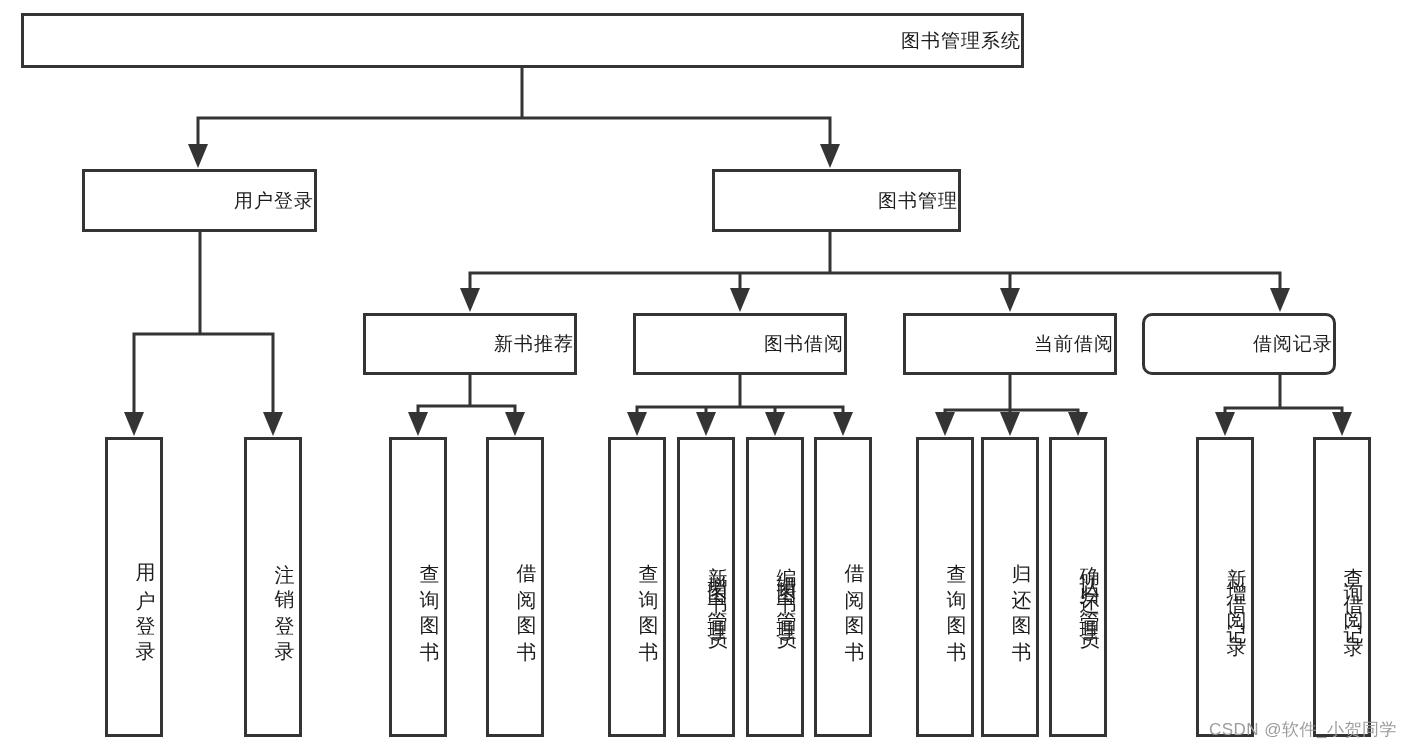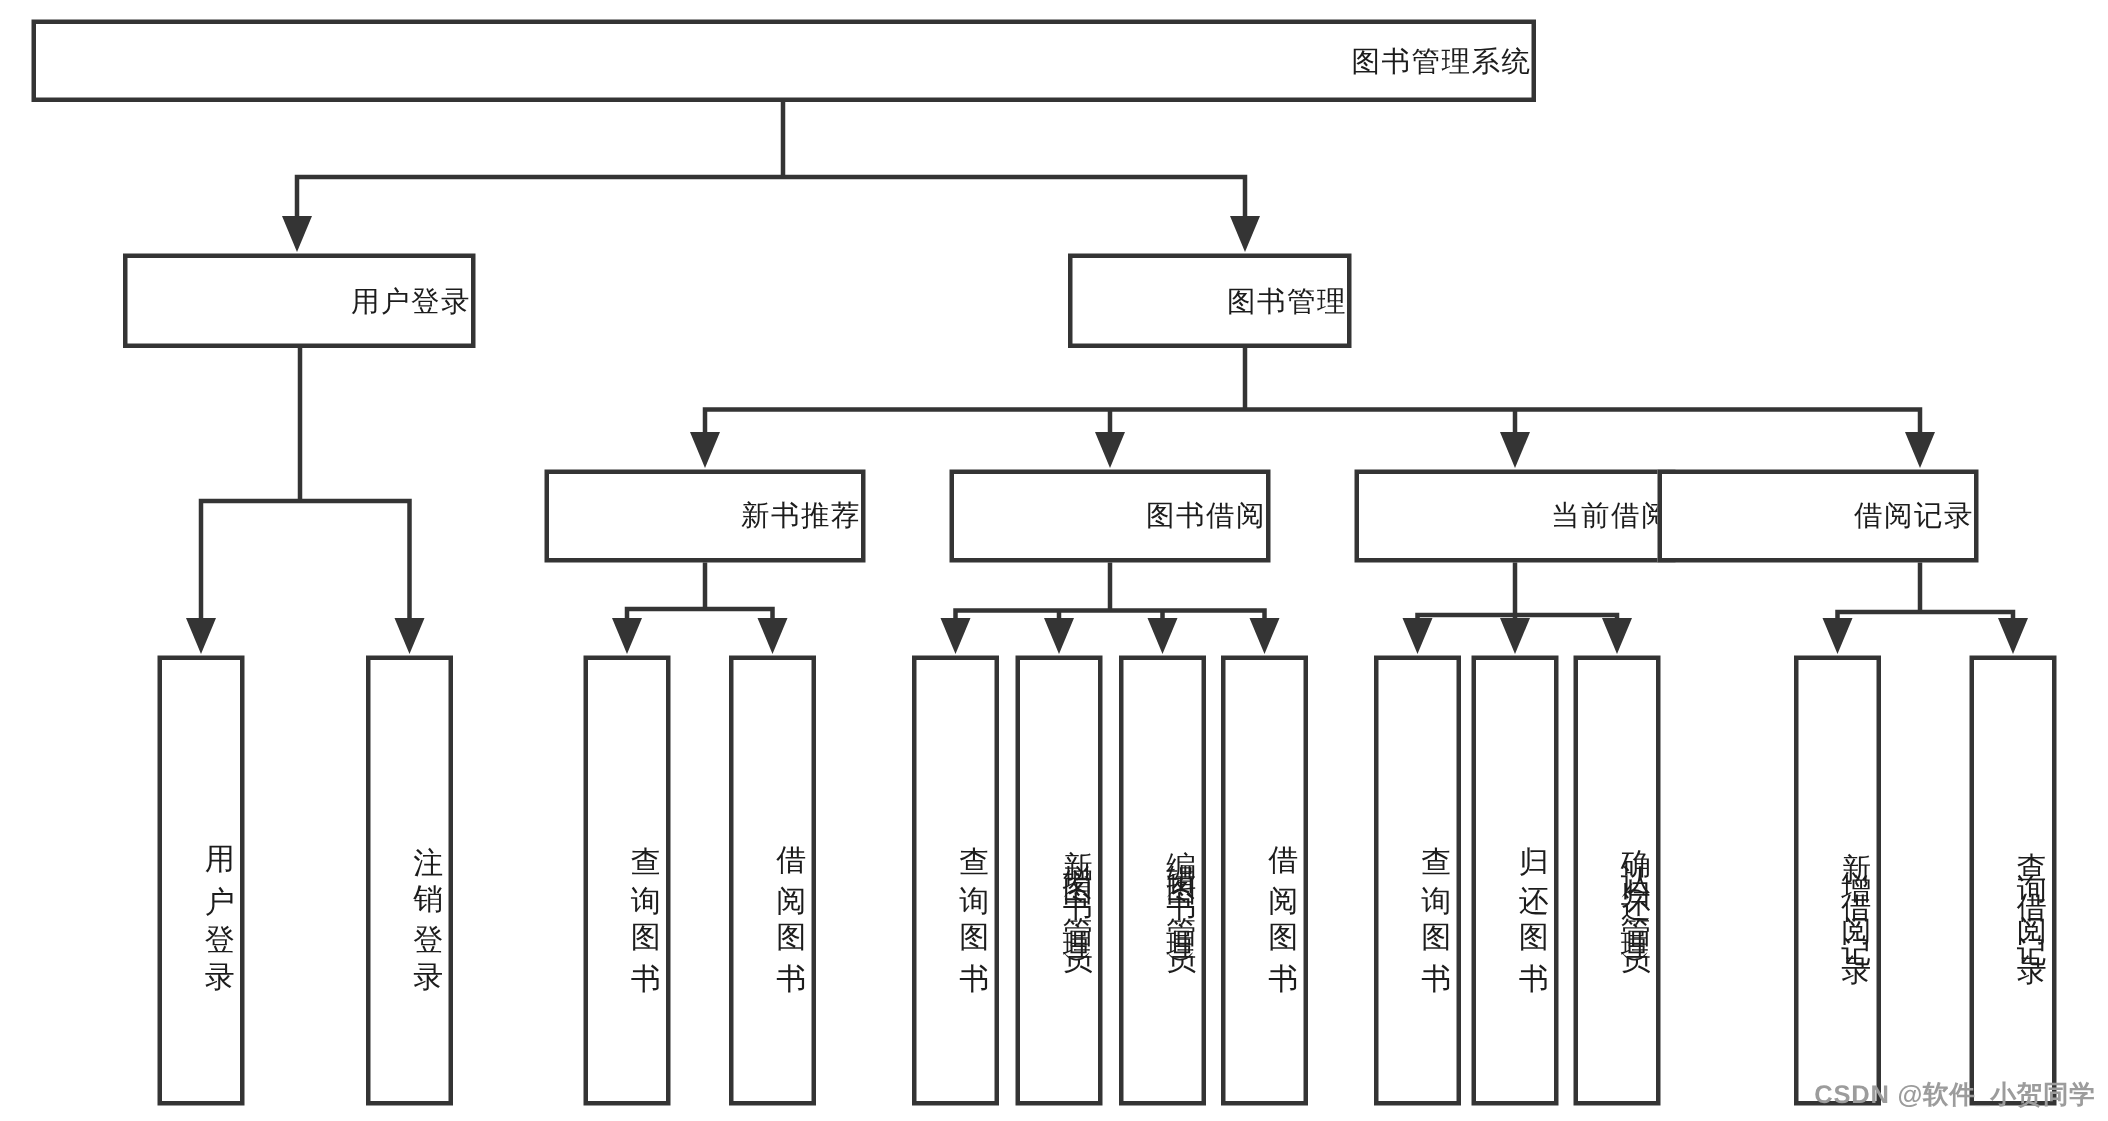--- a/index.html
+++ b/index.html
@@ -38,21 +38,20 @@
   .vshort{letter-spacing:26px;margin-bottom:-26px;}
   .vmid{letter-spacing:14px;margin-bottom:-14px;}
   .vlong{letter-spacing:9px;margin-bottom:-9px;}
   .watermark{
     position:absolute;
     right:8px;bottom:6px;
     font-size:17px;
     color:#9c9c9c;
     letter-spacing:0.5px;
     white-space:nowrap;
-    font-weight:bold;
   }
 </style>
 </head>
 <body>
 
 <div class="canvas">
 
   <svg class="wires" viewBox="0 0 1405 747" xmlns="http://www.w3.org/2000/svg" aria-hidden="true">
     <path stroke="#343434" stroke-width="3" fill="none" d="
       M522 66 V119.5 M196.5 118 H831.5 M198 118 V147 M830 118 V147
@@ -85,34 +84,34 @@
     </g>
   </svg>
 
   <div class="node" style="left:21px;top:13px;width:1003px;height:55px;">
     <span class="hlabel">图书管理系统</span>
   </div>
 
   <div class="node" style="left:82px;top:169px;width:235px;height:63px;">
     <span class="hlabel">用户登录</span>
   </div>
-  <div class="node" style="left:712px;top:169px;width:189px;height:63px;">
+  <div class="node" style="left:712px;top:169px;width:249px;height:63px;">
     <span class="hlabel">图书管理</span>
   </div>
 
   <div class="node" style="left:363px;top:313px;width:214px;height:62px;padding-left:14px;">
     <span class="hlabel">新书推荐</span>
   </div>
   <div class="node" style="left:903px;top:313px;width:214px;height:62px;">
     <span class="hlabel">当前借阅</span>
   </div>
   <div class="node" style="left:633px;top:313px;width:214px;height:62px;">
     <span class="hlabel">图书借阅</span>
   </div>
-  <div class="node" style="left:1105px;top:313px;width:214px;height:62px;">
+  <div class="node" style="left:1142px;top:313px;width:194px;height:62px;border-radius:10px;">
     <span class="hlabel">借阅记录</span>
   </div>
 
   <div class="node leaf" style="left:105px;">
     <span class="vtext vshort">用户登录</span>
   </div>
   <div class="node leaf" style="left:244px;">
     <span class="vtext vshort">注销登录</span>
   </div>
 

